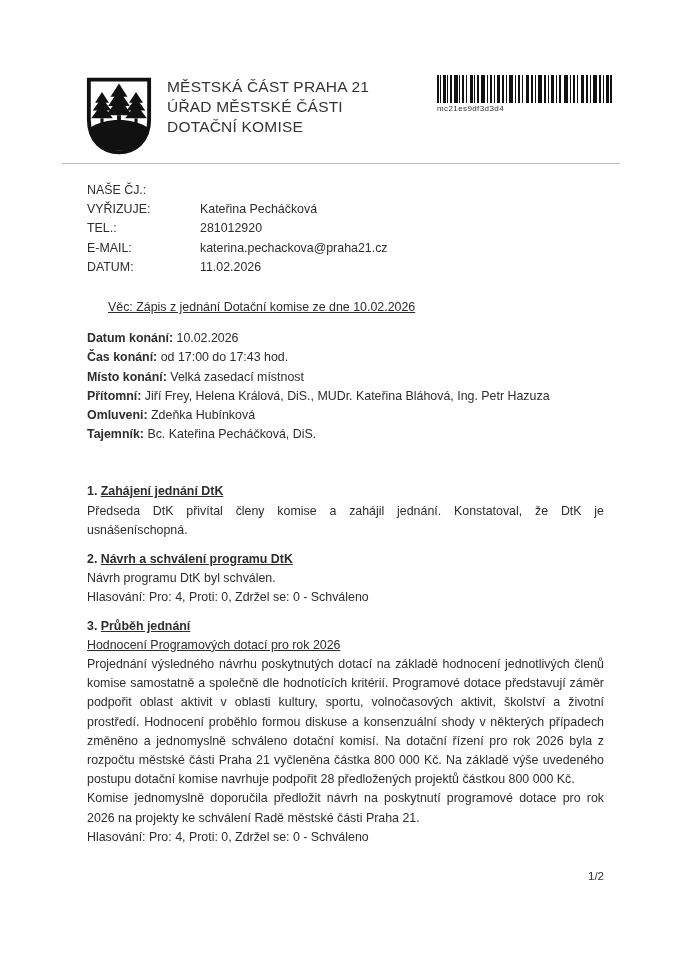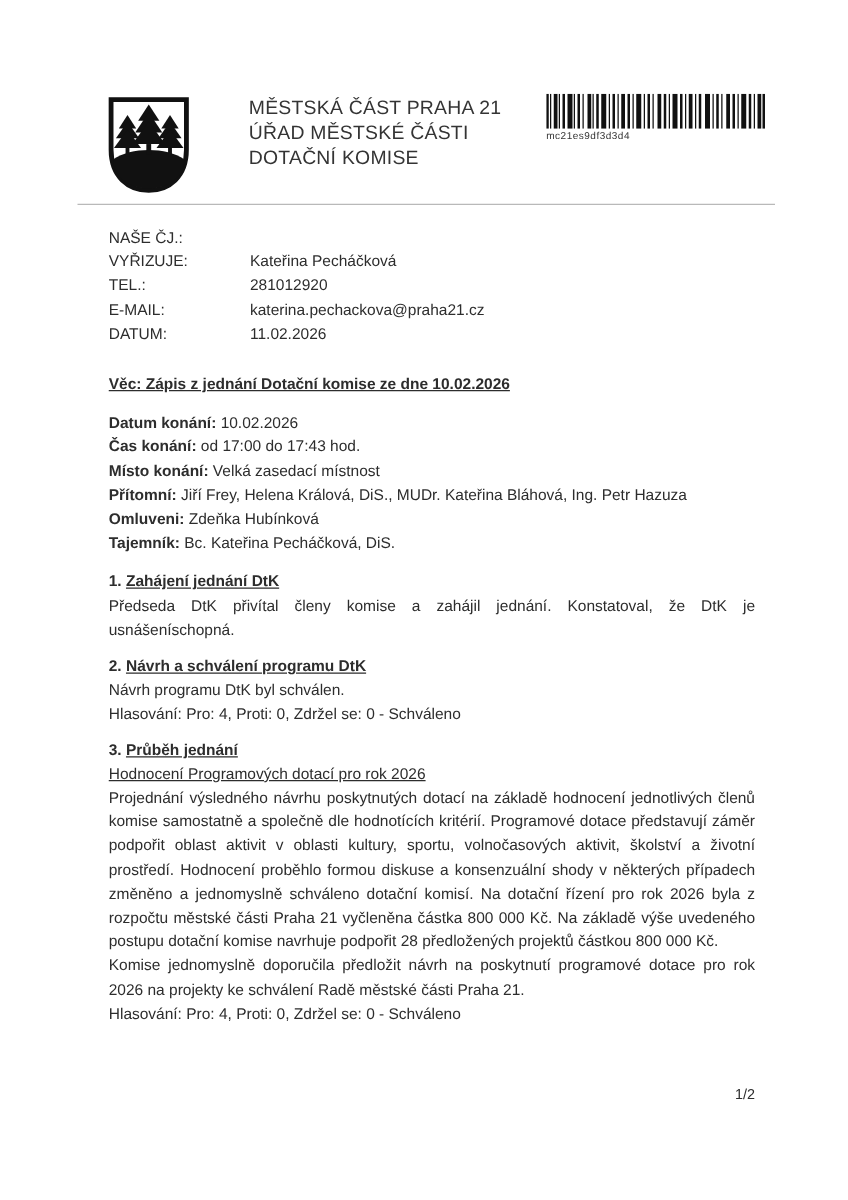--- a/index.html
+++ b/index.html
@@ -8,34 +8,34 @@
     width:678px; height:960px;
     background:#ffffff;
     color:#2d2d2d;
     font-family:"Liberation Sans","DejaVu Sans",sans-serif;
     overflow:hidden;
   }
   
   .header { position:absolute; top:76px; left:85px; display:flex; }
   .logo-svg { width:68px; height:80px; flex:none; }
   .org-block { margin-left:14px; padding-top:1px; }
-  .org-line { font-size:15.5px; line-height:20px; letter-spacing:.2px; color:#343434; white-space:nowrap;margin-left:32px; }
+  .org-line { font-size:15.5px; line-height:20px; letter-spacing:.2px; color:#343434; white-space:nowrap; }
   .address { font-size:7.5px; letter-spacing:.15px; color:#3d3d3d; margin-top:5px; white-space:nowrap; }
   .barcode-wrap { position:absolute; top:75px; right:78px; width:163px; text-align:left; }
   .barcode-svg { width:175px; height:28px; display:block; }
   .barcode-label { font-size:8px; color:#333; margin-top:1px; letter-spacing:.4px; }
   .rule { position:absolute; top:163px; left:62px; width:558px; height:0; border-top:1px solid #b9b9b9; }
   
   .body-col { position:absolute; left:87px; top:181px; width:517px; font-size:12.4px; line-height:19.2px; }
   .meta-row { display:flex; }
   .meta-label { width:113px; flex:none; }
-  .subject { margin-top:21px; font-weight:bold; text-decoration:underline; }
+  .subject { margin-top:21px; font-weight:normal; text-decoration:underline;margin-left:21px; }
   .details { margin-top:12px; }
   .detail-label { font-weight:bold; }
-  .section-1 { margin-top:12px; }
+  .section-1 { margin-top:38px; }
   .section-2 { margin-top:10px; }
   .section-3 { margin-top:9px; }
   .section-heading { font-weight:bold; }
   .section-heading .sec-title { text-decoration:underline; }
   .sub-heading { text-decoration:underline; }
   .para.justify { text-align:justify; }
   
   .footer { position:absolute; top:870px; left:87px; width:517px; text-align:right; font-size:11.5px; color:#2d2d2d; }
 </style>
 </head>

